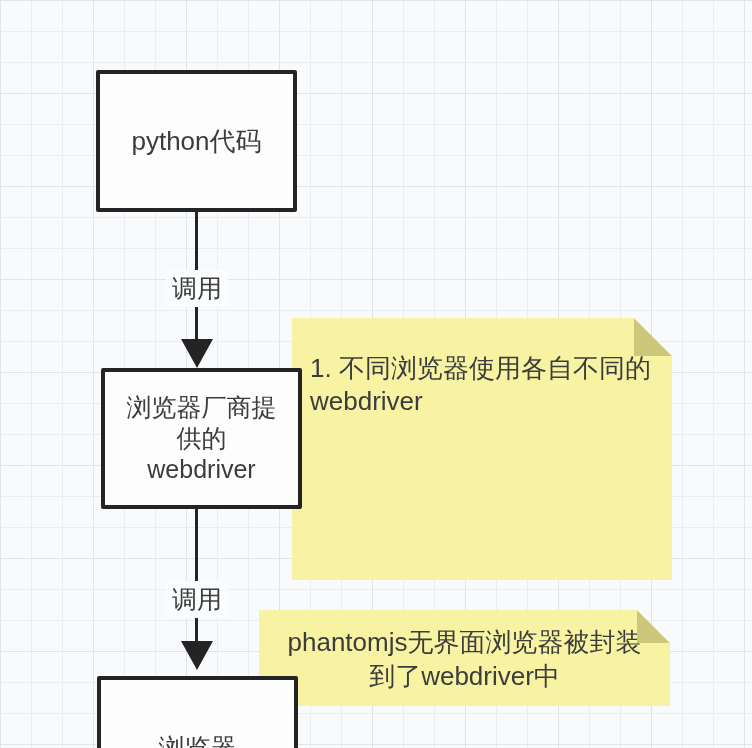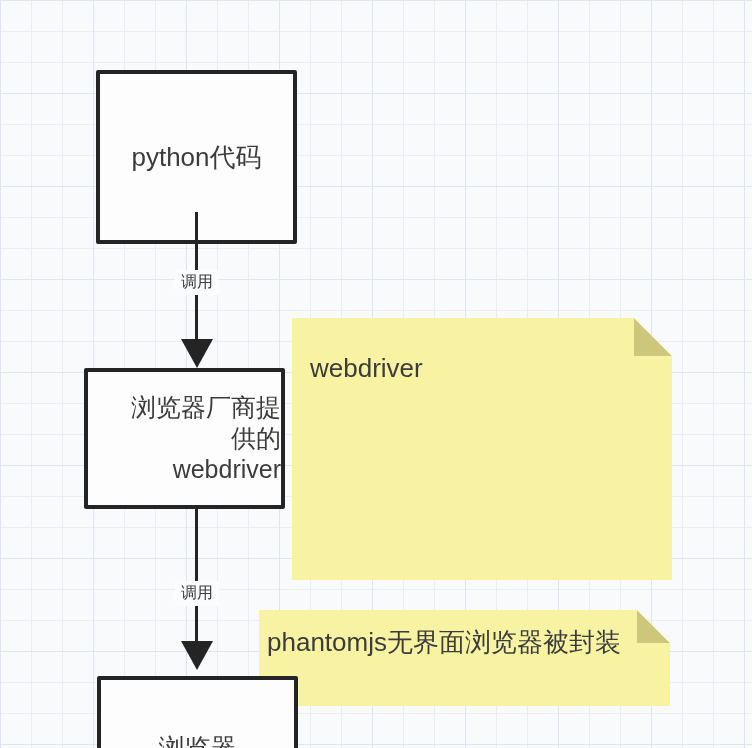--- a/index.html
+++ b/index.html
@@ -28,43 +28,43 @@
     border-radius:2px;
     box-sizing:border-box;
     display:flex;
     flex-direction:column;
     align-items:center;
     justify-content:center;
     color:#3c3c3c;
     z-index:2;
     text-align:center;
   }
-  .node1{left:96px;top:70px;width:201px;height:174px;font-size:26px;}
-  .node2{left:84px;top:368px;width:201px;height:141px;font-size:25px;line-height:31px;align-items:flex-end;}
+  .node1{left:96px;top:70px;width:201px;height:142px;font-size:26px;}
+  .node2{left:101px;top:368px;width:201px;height:141px;font-size:25px;line-height:31px;}
   .node3{left:97px;top:676px;width:201px;height:145px;font-size:26px;}
 
   
   .edge-line{
     position:absolute;left:195px;width:3px;background:#242424;z-index:2;
   }
   .line1{top:212px;height:128px;}
   .line2{top:509px;height:132px;}
   .arrow-head{
     position:absolute;left:181px;width:0;height:0;
     border-left:16px solid transparent;
     border-right:16px solid transparent;
     border-top:29px solid #242424;
     z-index:2;
   }
   .head1{top:339px;}
   .head2{top:641px;}
   .edge-label{
     position:absolute;left:197px;transform:translateX(-50%);
     background:#fafcfe;color:#3c3c3c;
-    font-size:16px;padding:2px 6px;z-index:3;white-space:nowrap;
+    font-size:25px;padding:2px 6px;z-index:3;white-space:nowrap;
   }
   .label1{top:270px;}
   .label2{top:581px;}
 
   
   .note{
     position:absolute;
     background:#f7f3a3;
     color:#3c3c3c;
     box-sizing:border-box;
@@ -74,43 +74,46 @@
   .note1{
     left:292px;top:318px;width:380px;height:262px;
     padding:34px 8px 0 18px;
     line-height:33px;
     clip-path:polygon(0 0,calc(100% - 38px) 0,100% 38px,100% 100%,0 100%);
   }
   .note2{
     left:259px;top:610px;width:411px;height:96px;
     padding:15px 8px 0 8px;
     line-height:34px;
+    text-align:center;
     clip-path:polygon(0 0,calc(100% - 33px) 0,100% 33px,100% 100%,0 100%);
   }
   .fold{
     position:absolute;top:0;right:0;
     background:#cdc77c;
   }
   .fold1{width:38px;height:38px;clip-path:polygon(0 0,100% 100%,0 100%);}
   .fold2{width:33px;height:33px;clip-path:polygon(0 0,100% 100%,0 100%);}
   .note-line{white-space:nowrap;}
 </style>
 </head>
 <body>
 
 <div class="stage">
 
   <div class="note note1">
     <div class="fold fold1"></div>
+    <div class="note-line">1. 不同浏览器使用各自不同的</div>
     <div class="note-line">webdriver</div>
   </div>
 
   <div class="note note2">
     <div class="fold fold2"></div>
     <div class="note-line">phantomjs无界面浏览器被封装</div>
+    <div class="note-line">到了webdriver中</div>
   </div>
 
   <div class="node node1">
     <span>python代码</span>
   </div>
 
   <div class="edge-line line1"></div>
   <div class="arrow-head head1"></div>
   <div class="edge-label label1">调用</div>
 

